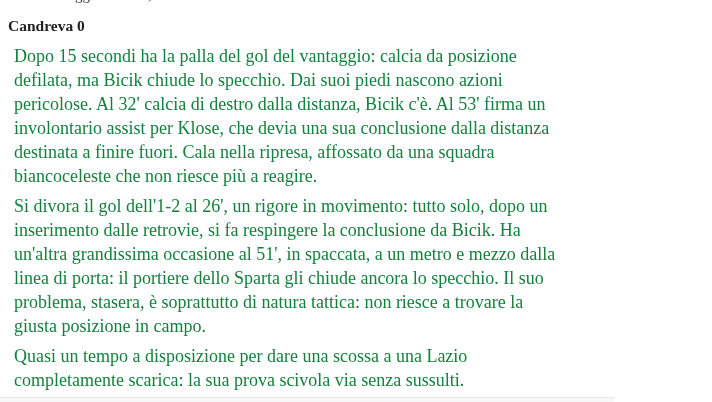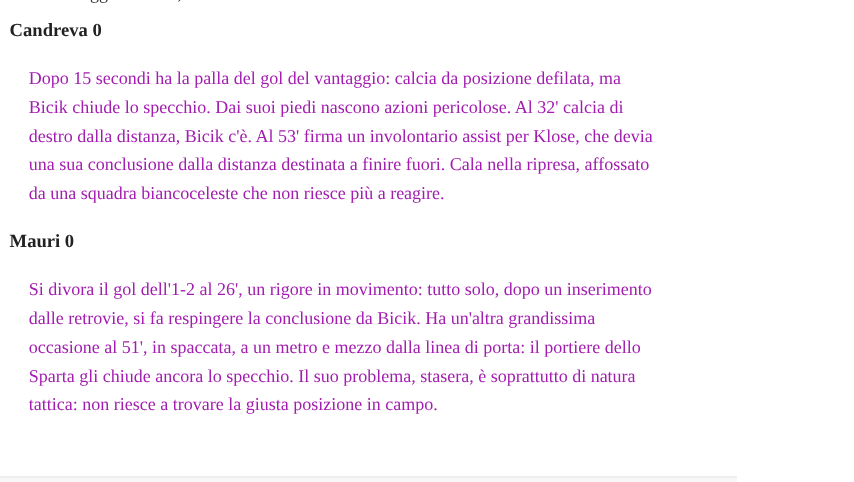--- a/index.html
+++ b/index.html
@@ -38,24 +38,24 @@
   .frag-right { left: 140px; }
 
   .player-heading {
     margin: 8px 0 0 0;
     font-size: 15.5px;
     line-height: 24px;
     font-weight: bold;
     color: #222222;
   }
   .player-paragraph {
-    margin: 16px;
-    font-size: 15px;
+    margin: 6px;
+    font-size: 18px;
     line-height: 24px;
-    color: #a21caf;
+    color: #15803d;
     text-align: left;
   }
   .bottom-band {
     position: absolute;
     left: 0;
     bottom: 0;
     width: 712px;
     height: 5px;
     background: #f7f7f8;
     border-top: 1px solid #e7e7e9;
@@ -69,20 +69,20 @@
   <div class="article">
 
     <div class="top-fragment">
       <span class="frag frag-left">gg</span>
       <span class="frag frag-right">,</span>
     </div>
 
     <h3 class="player-heading">Candreva 0</h3>
     <p class="player-paragraph">Dopo 15 secondi ha la palla del gol del vantaggio: calcia da posizione defilata, ma Bicik chiude lo specchio. Dai suoi piedi nascono azioni pericolose. Al 32' calcia di destro dalla distanza, Bicik c'è. Al 53' firma un involontario assist per Klose, che devia una sua conclusione dalla distanza destinata a finire fuori. Cala nella ripresa, affossato da una squadra biancoceleste che non riesce più a reagire.</p>
 
-    <h3 class="player-heading">Mauri 0</h3>
     <p class="player-paragraph">Si divora il gol dell'1-2 al 26', un rigore in movimento: tutto solo, dopo un inserimento dalle retrovie, si fa respingere la conclusione da Bicik. Ha un'altra grandissima occasione al 51', in spaccata, a un metro e mezzo dalla linea di porta: il portiere dello Sparta gli chiude ancora lo specchio. Il suo problema, stasera, è soprattutto di natura tattica: non riesce a trovare la giusta posizione in campo.</p>
 
+    <p class="player-paragraph">Quasi un tempo a disposizione per dare una scossa a una Lazio completamente scarica: la sua prova scivola via senza sussulti.</p>
 
   </div>
 
   <div class="bottom-band"></div>
 </div>
 
 </body></html>

